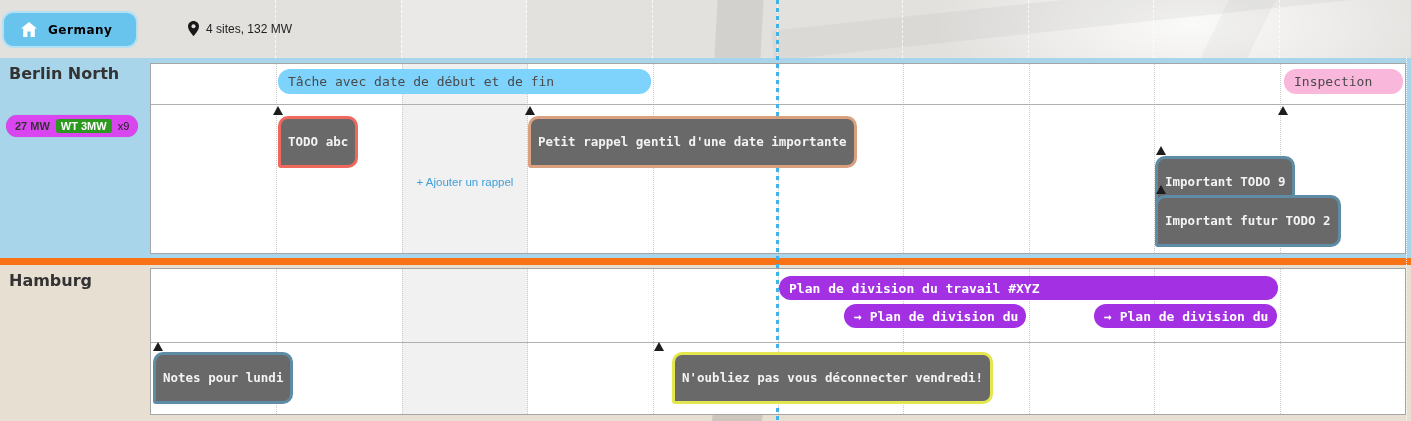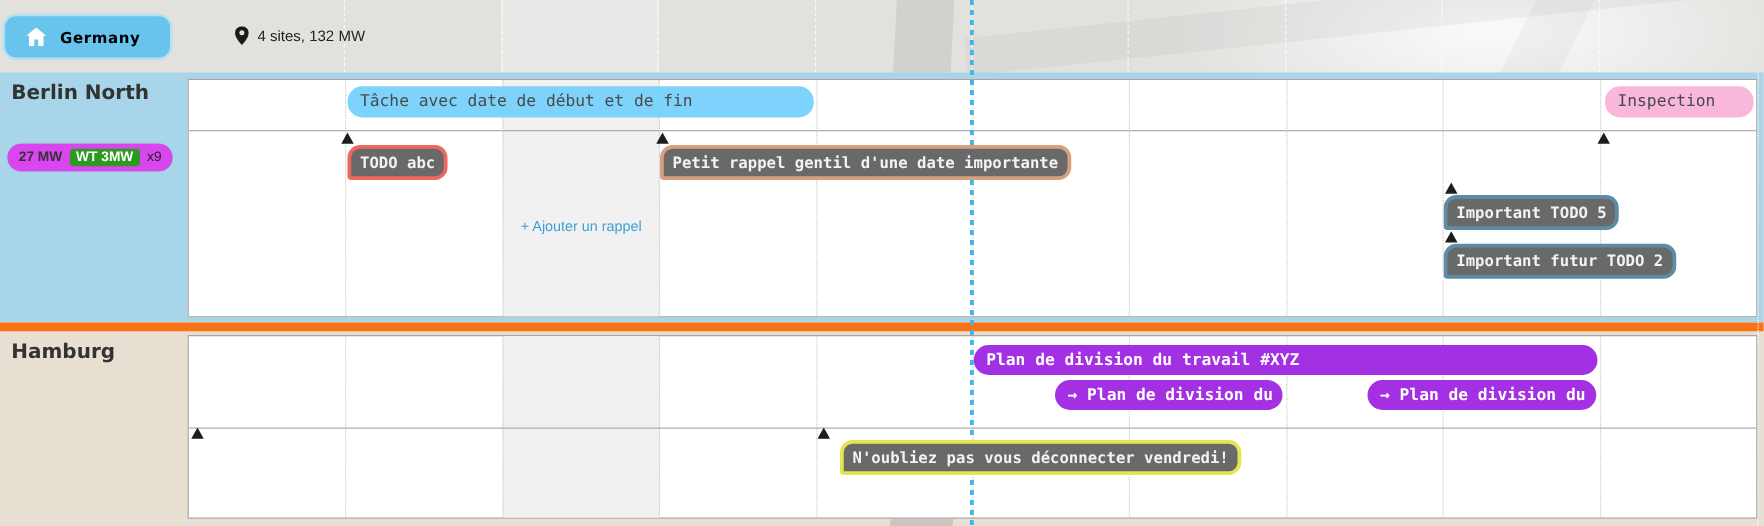--- a/index.html
+++ b/index.html
@@ -46,21 +46,21 @@
   .gridline{position:absolute;top:0;width:0;height:100%;border-left:1px dotted #ccc;}
   .sep{position:absolute;left:0;width:100%;height:0;border-top:1px solid #b0b0b0;}
 
   .taskbar{
     position:absolute;display:flex;align-items:center;padding:0 10px;box-sizing:border-box;
     border-radius:12px;font-family:"DejaVu Sans Mono",monospace;font-size:13px;
     white-space:nowrap;overflow:hidden;z-index:10;cursor:pointer;
   }
   .reminder{
     position:absolute;height:22px;line-height:22px;background:#696969;color:#f3f3f3;
-    border:3px solid #888;border-radius:10px 10px 10px 3px;padding:0 7px;
+    border:3px solid #888;border-radius:10px 10px 10px 3px;padding:12px 7px;
     font-family:"DejaVu Sans Mono",monospace;font-size:12.5px;font-weight:bold;
     white-space:nowrap;z-index:10;cursor:pointer;
   }
   .marker{position:absolute;width:0;height:0;border-left:5px solid transparent;border-right:5px solid transparent;border-bottom:9px solid #1d1d1d;z-index:10;}
   .add-link{position:absolute;left:251px;top:112px;width:126px;text-align:center;font-size:11.5px;color:#3f9fd8;z-index:10;cursor:pointer;}
 
   .today-line{position:absolute;left:776px;top:0;width:3px;height:421px;background:repeating-linear-gradient(to bottom,#3eb5e8 0 4px,rgba(0,0,0,0) 4px 8px);}
   .right-dotted{position:absolute;left:1406px;top:58px;width:0;height:363px;border-left:1px dotted rgba(255,255,255,.9);}
 </style>
 </head>
@@ -124,21 +124,21 @@
         <div class="gridline" style="left: 1128.6px;"></div>
         <div class="sep" style="top: 40px;"></div>
         <div class="taskbar" style="left: 127px; top: 5px; width: 373px; height: 25px; background: #7dd3fc; color: rgb(74, 74, 74);">Tâche avec date de début et de fin</div>
         <div class="taskbar" style="left: 1133px; top: 5px; width: 119px; height: 25px; background: rgb(249, 183, 220); color: rgb(74, 74, 74);">Inspection</div>
         <div class="marker" style="left: 122px; top: 42px;"></div>
         <div class="reminder" style="left: 127px; top: 52px; border-color: rgb(238, 104, 94);">TODO abc</div>
         <div class="marker" style="left: 374px; top: 42px;"></div>
         <div class="reminder" style="left: 377px; top: 52px; border-color: rgb(217, 160, 127);">Petit rappel gentil d'une date importante</div>
         <div class="marker" style="left: 1127px; top: 42px;"></div>
         <div class="marker" style="left: 1005px; top: 82px;"></div>
-        <div class="reminder" style="left: 1004px; top: 92px; border-color: rgb(94, 140, 164);">Important TODO 5</div>
+        <div class="reminder" style="left: 1004px; top: 92px; border-color: rgb(94, 140, 164);">Important TODO 9</div>
         <div class="marker" style="left: 1005px; top: 121px;"></div>
         <div class="reminder" style="left: 1004px; top: 131px; border-color: rgb(94, 140, 164);">Important futur TODO 2</div>
       </div>
   </div>
 
   <div class="section" id="sec-hamburg">
     <div class="blade-bottom"></div>
     <div class="row-title">Hamburg</div>
     <div class="lane" id="lane-hamburg">
         <div class="weekend"></div>
@@ -149,20 +149,21 @@
         <div class="gridline" style="left: 627px;"></div>
         <div class="gridline" style="left: 752.4px;"></div>
         <div class="gridline" style="left: 877.8px;"></div>
         <div class="gridline" style="left: 1003.2px;"></div>
         <div class="gridline" style="left: 1128.6px;"></div>
         <div class="sep" style="top: 73px;"></div>
         <div class="taskbar" style="left: 628px; top: 7px; width: 499px; height: 24px; background: rgb(163, 48, 226); color: rgb(255, 255, 255); border-radius: 12px; font-weight: bold;">Plan de division du travail #XYZ</div>
         <div class="taskbar" style="left: 693px; top: 35px; width: 182px; height: 24px; background: rgb(163, 48, 226); color: rgb(255, 255, 255); border-radius: 12px; font-weight: bold;">→ Plan de division du</div>
         <div class="taskbar" style="left: 943px; top: 35px; width: 183px; height: 24px; background: rgb(163, 48, 226); color: rgb(255, 255, 255); border-radius: 12px; font-weight: bold;">→ Plan de division du</div>
         <div class="marker" style="left: 2px; top: 73px;"></div>
+        <div class="reminder" style="left: 2px; top: 83px; border-color: rgb(94, 140, 164);">Notes pour lundi</div>
         <div class="marker" style="left: 503px; top: 73px;"></div>
         <div class="reminder" style="left: 506px; top: 83px; border-color: rgb(227, 230, 79); margin-left: 15px;">N'oubliez pas vous déconnecter vendredi!</div>
       </div>
   </div>
 
   <div class="today-line"></div>
   <div class="right-dotted"></div>
 </div>
 
 </body></html>

